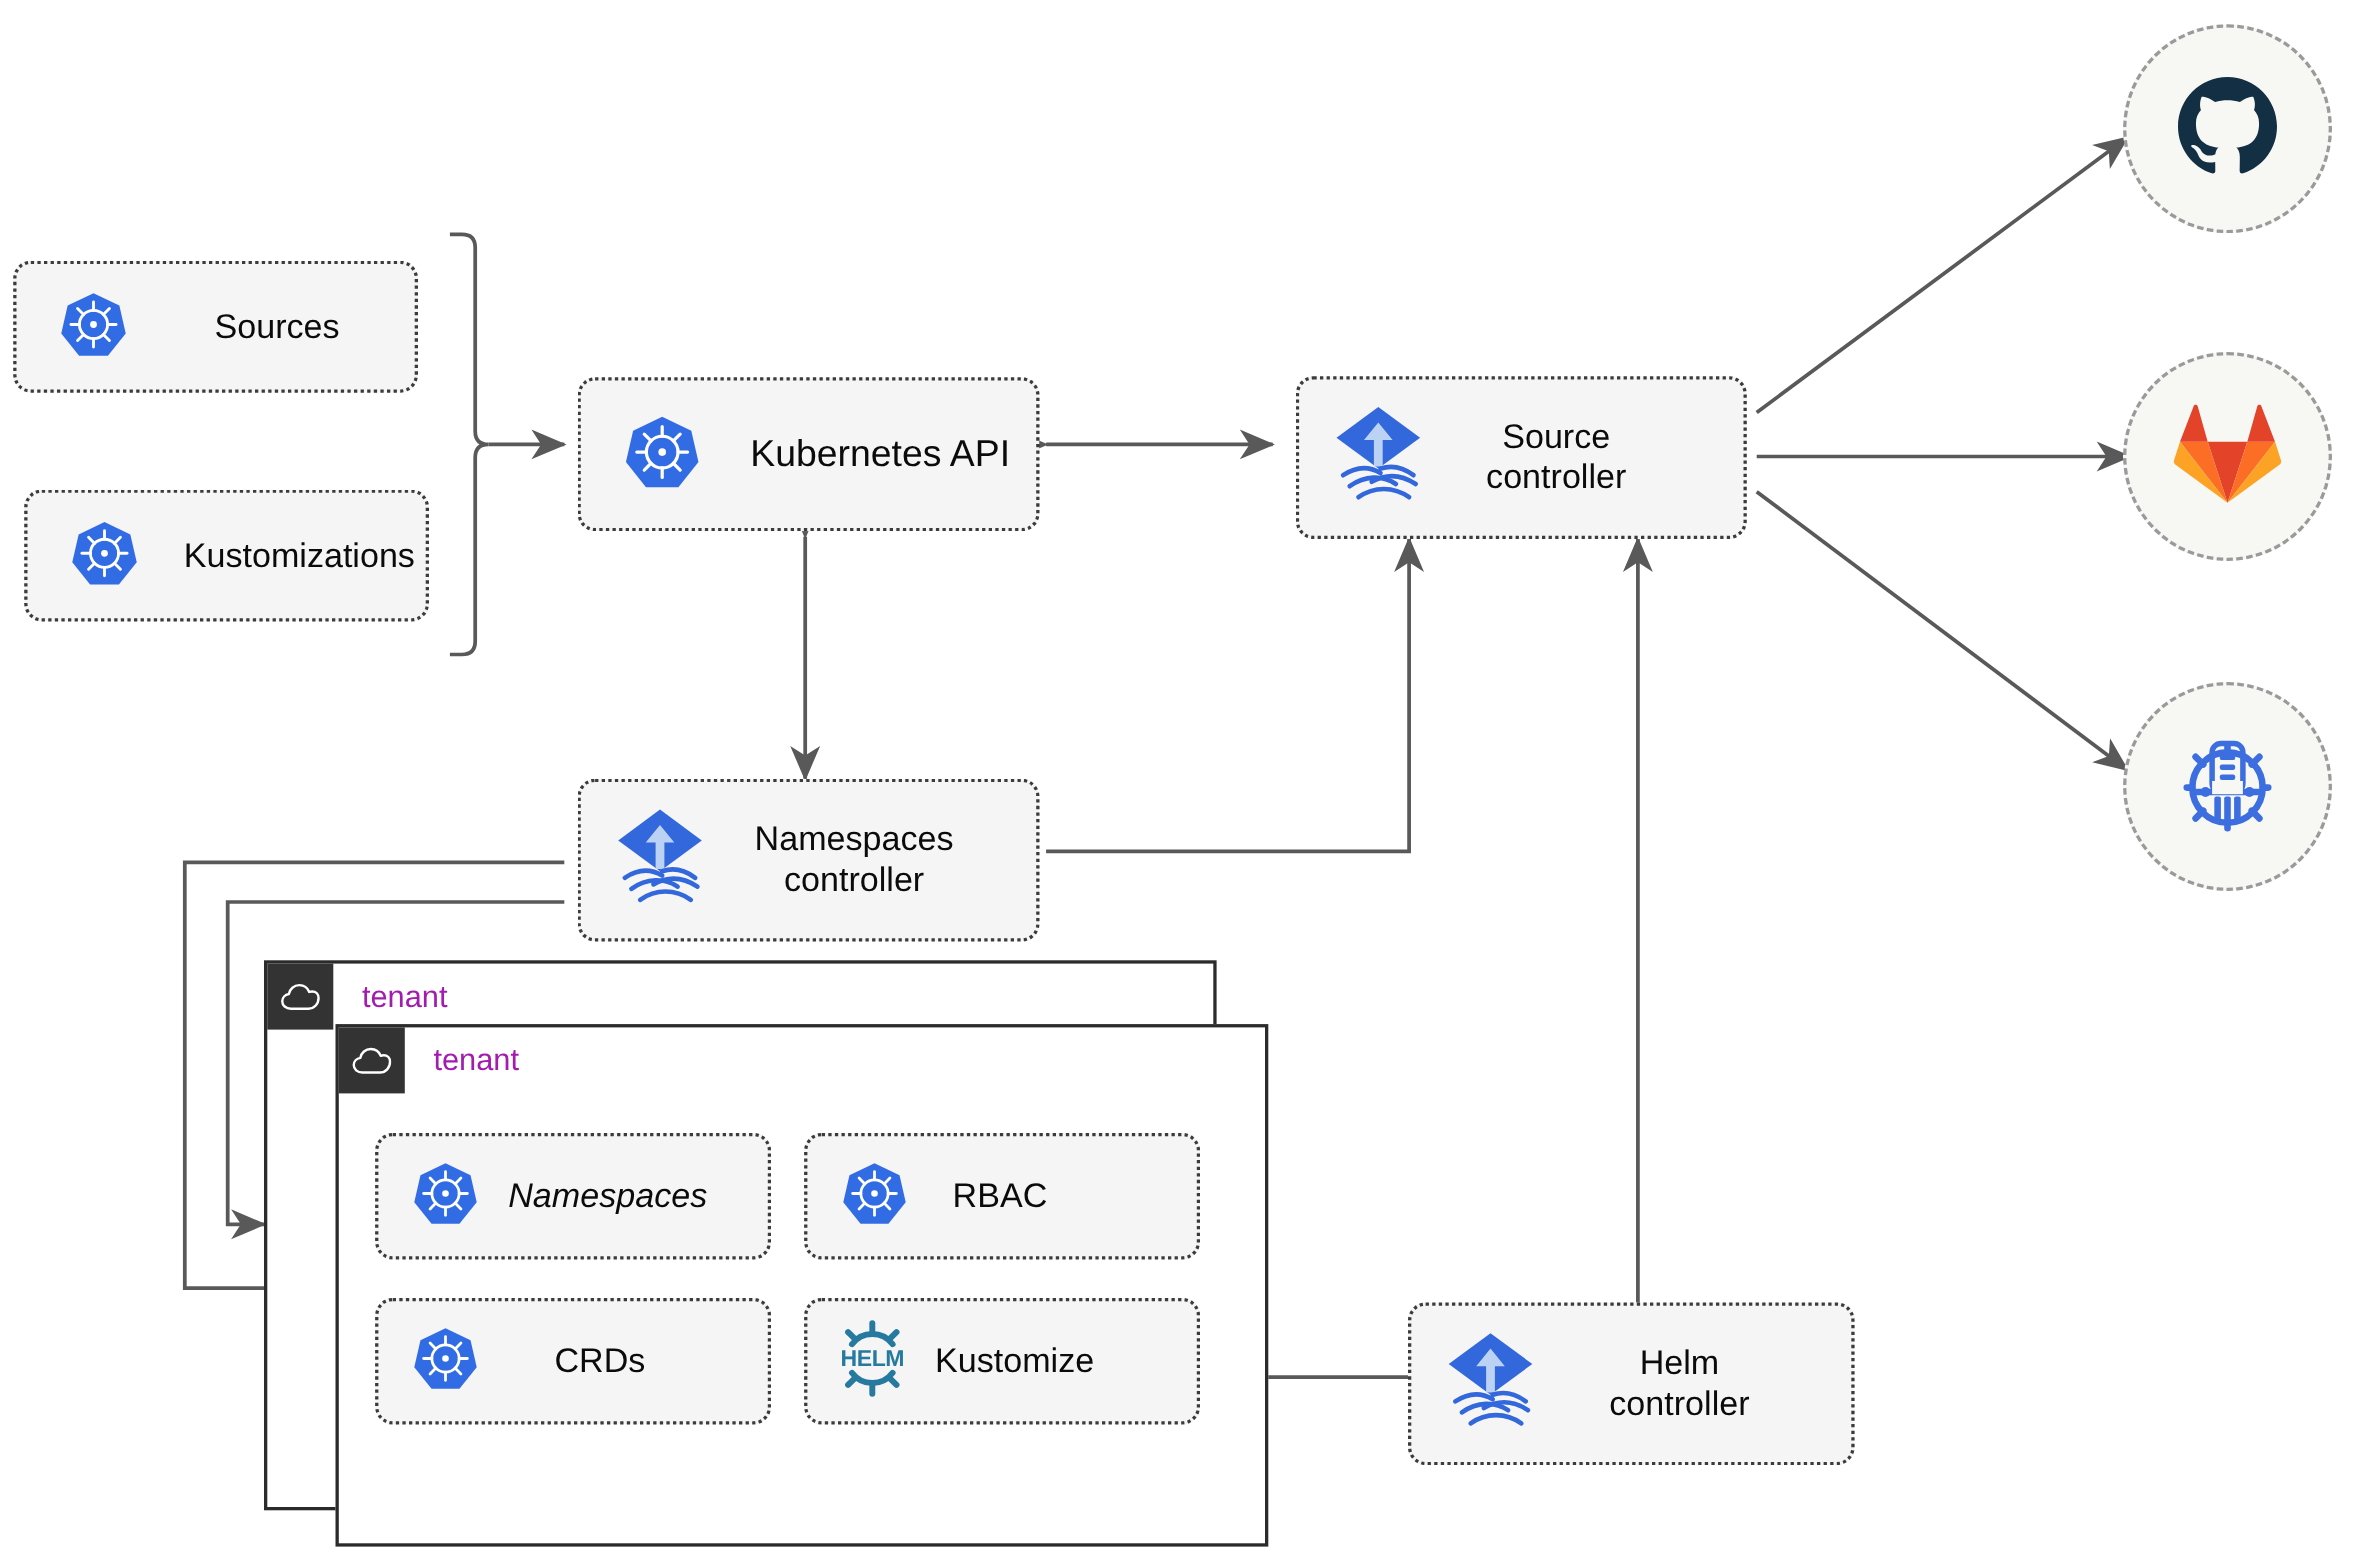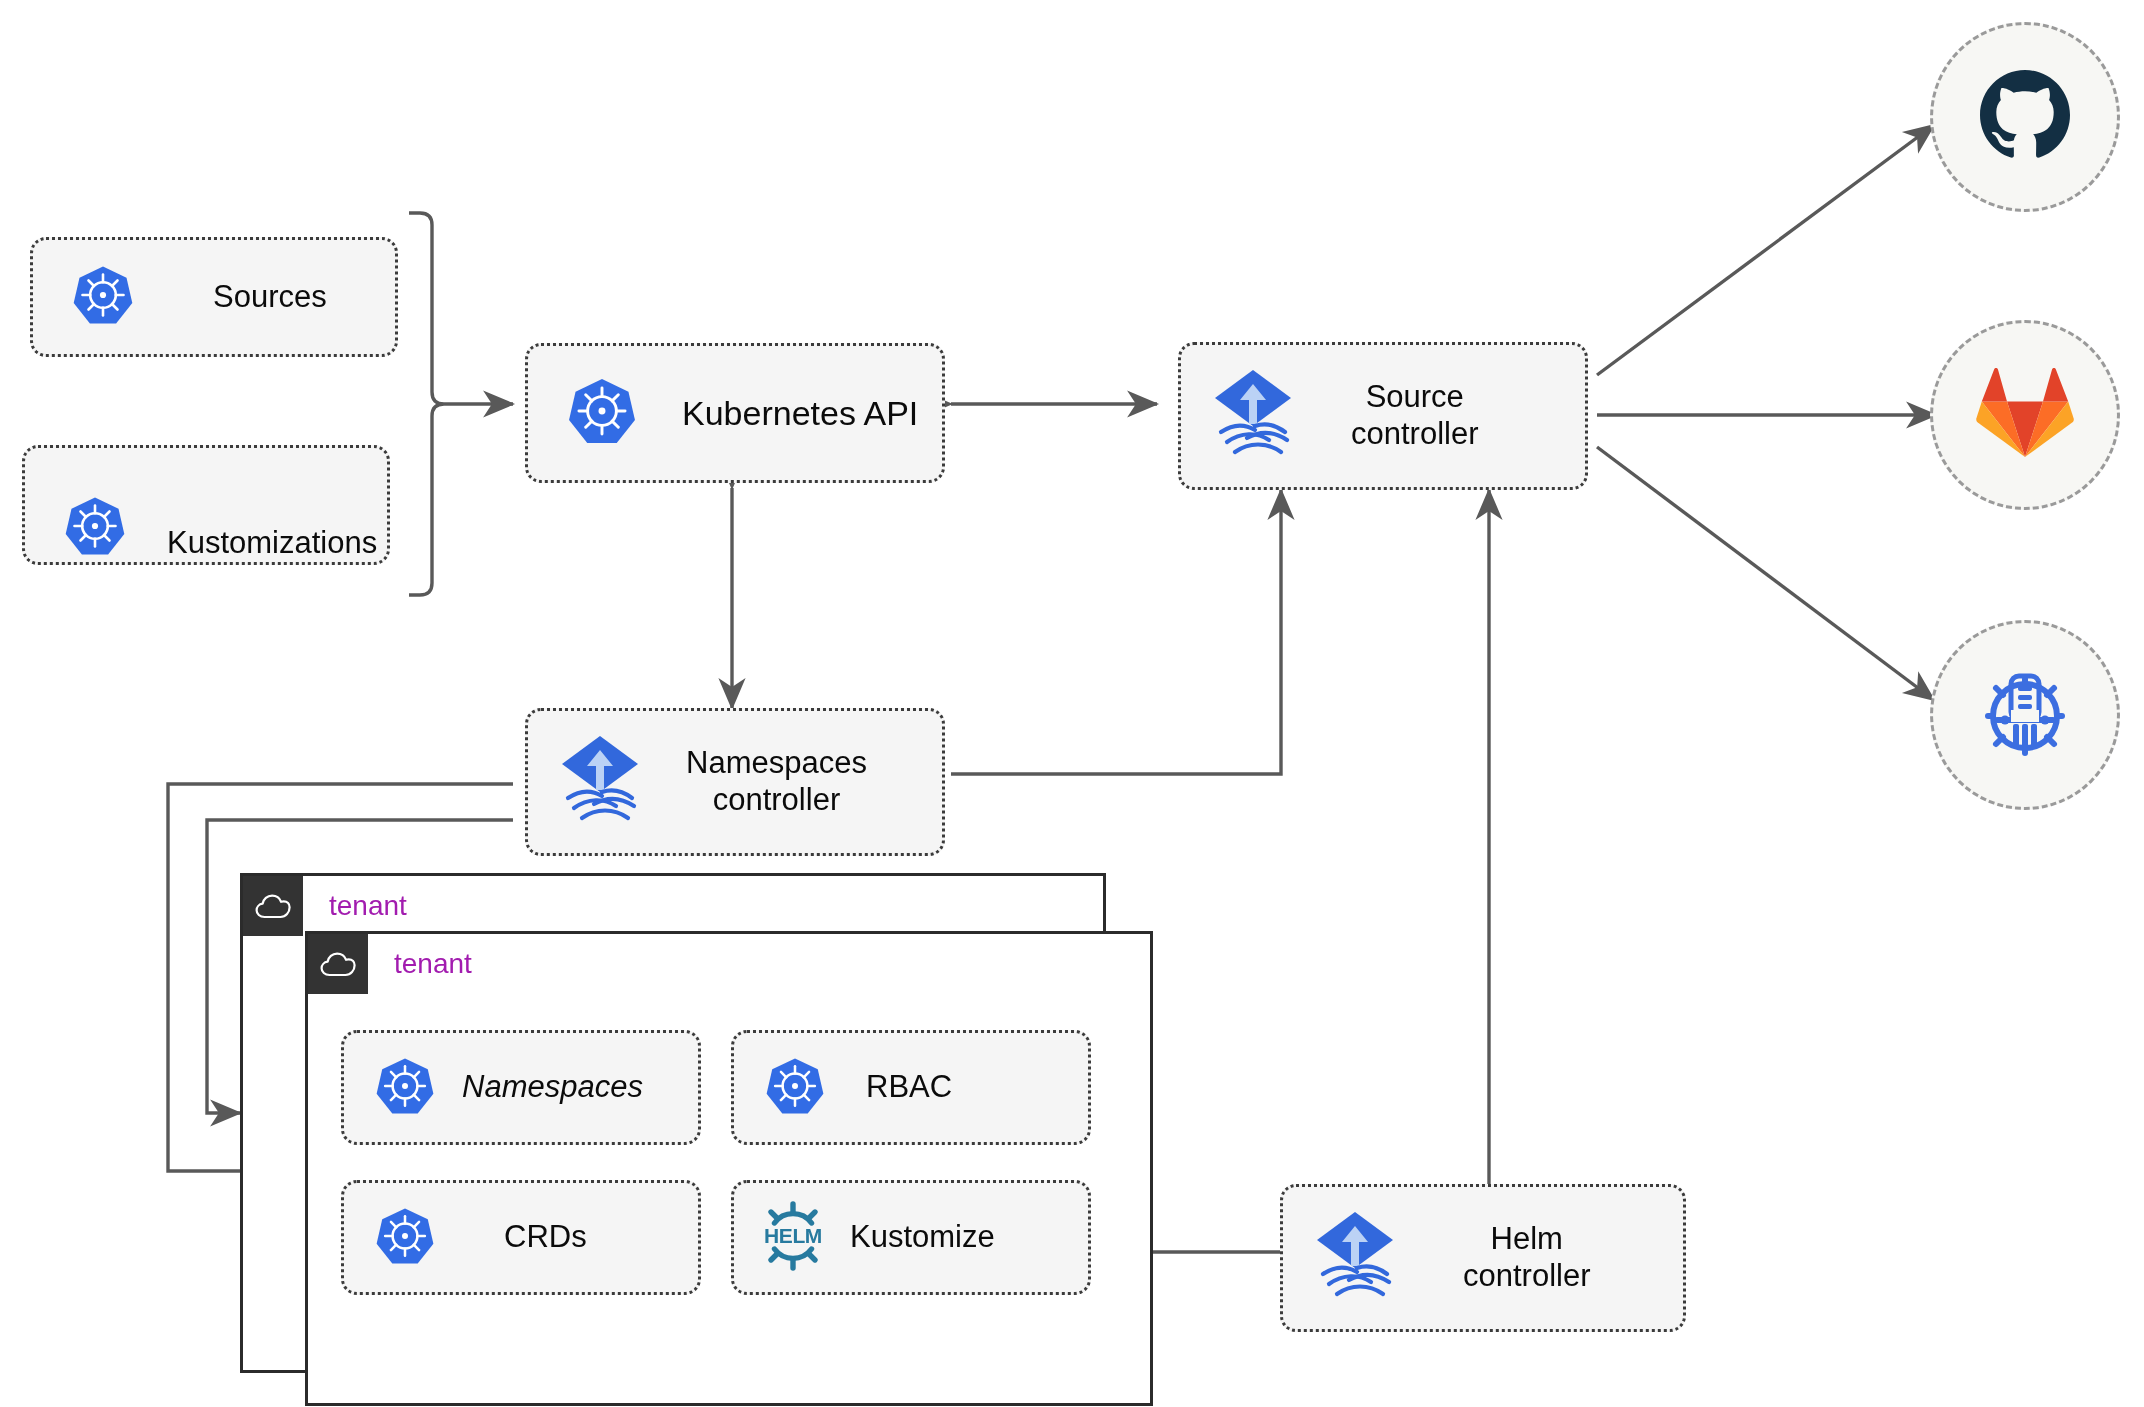--- a/index.html
+++ b/index.html
@@ -86,42 +86,42 @@
           <path d="M9.5,24 C4.8,24 1.6,21 1.6,17.2 C1.6,13.9 4.1,11.2 7.6,10.7
                    C8.4,6.1 12.3,2.6 17.1,2.6 C21.2,2.6 24.7,5.2 26.1,8.8
                    C26.9,8.5 27.8,8.3 28.7,8.3 C32.4,8.3 34.6,11 34.6,14.3
                    C34.6,19.5 30.8,24 25.4,24 Z" fill="none" stroke="#ffffff" stroke-width="2.2" stroke-linejoin="round"></path>
         </svg>
       </div>
       <div class="hdrtxt">tenant</div>
     </div>
   </div>
 
-  <div class="node" style="left:30px;top:237px;width:368px;height:120px;padding-left:38px;">
+  <div class="node" style="left:12px;top:237px;width:368px;height:120px;padding-left:38px;">
     <span class="ico">
       <svg width="64" height="64" viewBox="0 0 64 64">
         <path d="M32,3.5 L55.5,14.8 L61.3,40.1 L45.1,60.4 L18.9,60.4 L2.7,40.1 L8.5,14.8 Z" fill="#326CE5"></path>
         <g fill="none" stroke="#ffffff" stroke-width="2.6" stroke-linecap="round">
           <circle cx="32" cy="32" r="12.8"></circle>
           <path d="M32,11.5 L32,19.2"></path>
             <path d="M32,44.8 L32,52.5"></path>
           <path d="M11.5,32 L19.2,32"></path>
             <path d="M44.8,32 L52.5,32"></path>
           <path d="M17.5,17.5 L23,23"></path>
             <path d="M41,41 L46.5,46.5"></path>
           <path d="M46.5,17.5 L41,23"></path>
             <path d="M23,41 L17.5,46.5"></path>
         </g>
         <circle cx="32" cy="32" r="3.1" fill="#ffffff"></circle>
       </svg>
     </span>
     <span class="lbl" style="margin-left:78px;">Sources</span>
   </div>
 
-  <div class="node" style="left:22px;top:445px;width:368px;height:120px;padding-left:38px;align-items:flex-end;">
+  <div class="node" style="left:22px;top:445px;width:368px;height:120px;padding-left:38px;">
     <span class="ico">
       <svg width="64" height="64" viewBox="0 0 64 64">
         <path d="M32,3.5 L55.5,14.8 L61.3,40.1 L45.1,60.4 L18.9,60.4 L2.7,40.1 L8.5,14.8 Z" fill="#326CE5"></path>
         <g fill="none" stroke="#ffffff" stroke-width="2.6" stroke-linecap="round">
           <circle cx="32" cy="32" r="12.8"></circle>
           <path d="M32,11.5 L32,19.2"></path>
             <path d="M32,44.8 L32,52.5"></path>
           <path d="M11.5,32 L19.2,32"></path>
             <path d="M44.8,32 L52.5,32"></path>
           <path d="M17.5,17.5 L23,23"></path>

